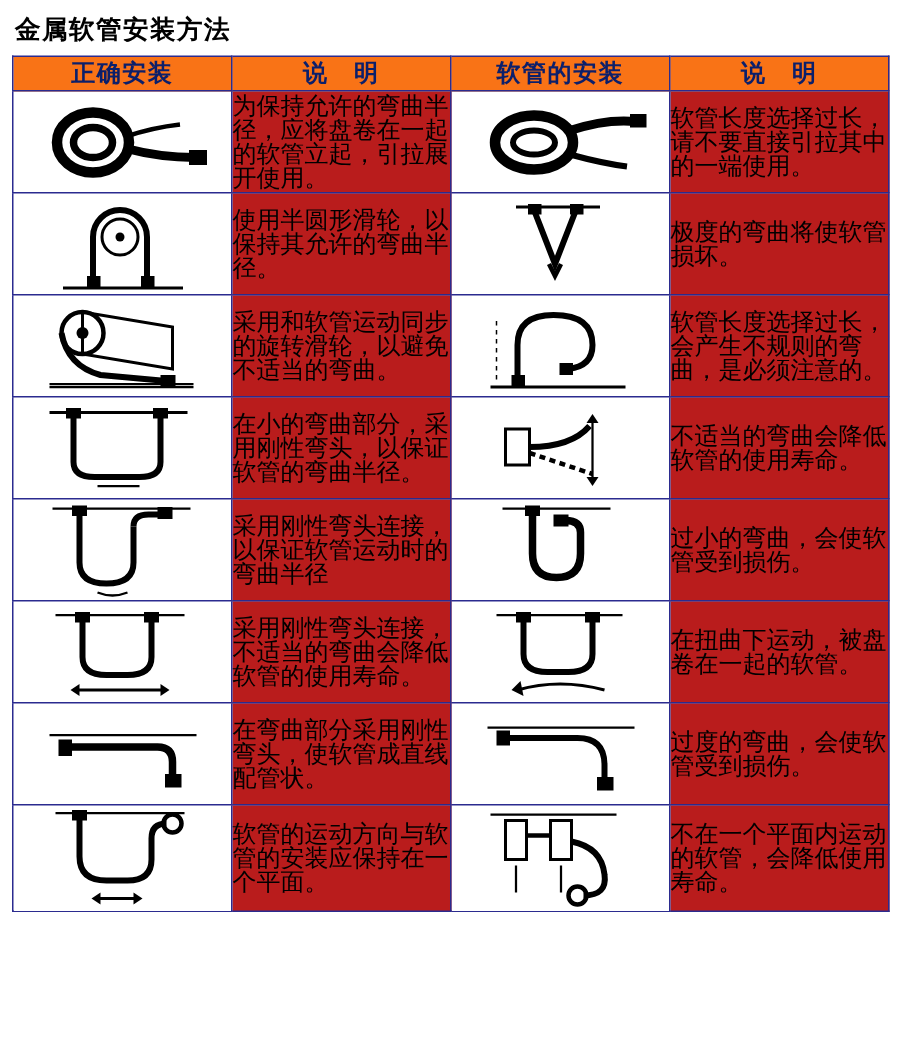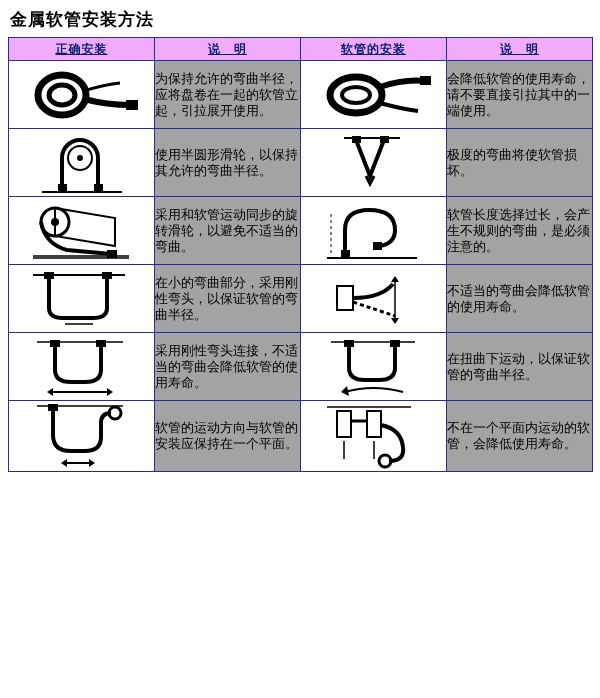--- a/index.html
+++ b/index.html
@@ -33,39 +33,38 @@
     width: 584px;
     table-layout: fixed;
     border: 1px solid #1a1a6e;
   }
   table.hose-table td, table.hose-table th {
     border: 1px solid #2b2b8f;
     padding: 0;
     vertical-align: middle;
   }
   thead th {
-    background: #f0abfc;
+    background: #f97316;
     color: #0b1f6b;
-    font-size: 12px;
+    font-size: 16px;
     font-weight: bold;
     height: 22px;
     letter-spacing: 1px;
-    text-decoration: underline;
   }
   col.c-img { width: 146px; }
   col.c-txt { width: 146px; }
   td.img-cell {
     background: #ffffff;
     text-align: center;
     height: 67px;
     position: relative;
   }
   td.txt-cell {
-    background: #a3a3a3;
-    font-size: 13px;
+    background: #b91c1c;
+    font-size: 16px;
     line-height: 16px;
     padding: 5px 7px;
     color: #000;
     text-align: left;
   }
   .fig {
     display: block;
     margin: 0 auto;
   }
 </style>
@@ -106,21 +105,21 @@
         <td class="txt-cell">为保持允许的弯曲半径，应将盘卷在一起的软管立起，引拉展开使用。</td>
         <td class="img-cell">
           <svg class="fig" width="120" height="60" viewBox="0 0 120 60">
             <ellipse cx="42" cy="30" rx="26" ry="18" fill="none" stroke="#000" stroke-width="7"></ellipse>
             <ellipse cx="42" cy="30" rx="14" ry="8" fill="none" stroke="#000" stroke-width="4"></ellipse>
             <path d="M66 22 Q 90 14 110 16" fill="none" stroke="#000" stroke-width="6"></path>
             <rect x="106" y="11" width="11" height="9" fill="#000"></rect>
             <path d="M66 38 Q 88 44 104 46" fill="none" stroke="#000" stroke-width="4"></path>
           </svg>
         </td>
-        <td class="txt-cell">会降低软管的使用寿命，请不要直接引拉其中的一端使用。</td>
+        <td class="txt-cell">软管长度选择过长，请不要直接引拉其中的一端使用。</td>
       </tr>
 
       <tr>
         <td class="img-cell">
           <svg class="fig" width="120" height="62" viewBox="0 0 120 62">
             <path d="M40 55 L40 26 A18 18 0 0 1 76 26 L76 55" fill="none" stroke="#000" stroke-width="4"></path>
             <circle cx="58" cy="26" r="12" fill="none" stroke="#000" stroke-width="2"></circle>
             <circle cx="58" cy="26" r="3" fill="#000"></circle>
             <rect x="36" y="52" width="9" height="8" fill="#000"></rect>
             <rect x="72" y="52" width="9" height="8" fill="#000"></rect>
@@ -183,20 +182,42 @@
             <path d="M42 30 Q 70 30 82 16" fill="none" stroke="#000" stroke-width="4"></path>
             <path d="M42 34 Q 66 42 84 48" fill="none" stroke="#000" stroke-width="3" stroke-dasharray="4 3"></path>
             <line x1="84" y1="10" x2="84" y2="54" stroke="#000" stroke-width="1.5"></line>
             <path d="M80 14 L84 8 L88 14" fill="#000"></path>
             <path d="M80 50 L84 56 L88 50" fill="#000"></path>
           </svg>
         </td>
         <td class="txt-cell">不适当的弯曲会降低软管的使用寿命。</td>
       </tr>
 
+      <tr>
+        <td class="img-cell">
+          <svg class="fig" width="126" height="64" viewBox="0 0 126 64">
+            <path d="M34 8 L34 40 Q 34 54 52 54 Q 70 54 70 40 L70 16" fill="none" stroke="#000" stroke-width="4"></path>
+            <path d="M70 16 Q 70 8 80 8 L90 8" fill="none" stroke="#000" stroke-width="4"></path>
+            <rect x="29" y="2" width="10" height="7" fill="#000"></rect>
+            <rect x="86" y="3" width="10" height="8" fill="#000"></rect>
+            <line x1="16" y1="4" x2="108" y2="4" stroke="#000" stroke-width="1.5"></line>
+            <path d="M46 60 Q 56 64 66 60" fill="none" stroke="#000" stroke-width="1.5"></path>
+          </svg>
+        </td>
+        <td class="txt-cell">采用刚性弯头连接，以保证软管运动时的弯曲半径</td>
+        <td class="img-cell">
+          <svg class="fig" width="126" height="64" viewBox="0 0 126 64">
+            <path d="M44 6 L44 34 Q 44 50 60 50 Q 76 50 76 34 L76 20 Q 76 12 66 12" fill="none" stroke="#000" stroke-width="5"></path>
+            <rect x="39" y="2" width="10" height="7" fill="#000"></rect>
+            <rect x="58" y="8" width="10" height="8" fill="#000"></rect>
+            <line x1="24" y1="4" x2="96" y2="4" stroke="#000" stroke-width="1.5"></line>
+          </svg>
+        </td>
+        <td class="txt-cell">过小的弯曲，会使软管受到损伤。</td>
+      </tr>
 
       <tr>
         <td class="img-cell">
           <svg class="fig" width="126" height="62" viewBox="0 0 126 62">
             <path d="M36 10 L36 34 Q 36 46 52 46 L66 46 Q 82 46 82 34 L82 10" fill="none" stroke="#000" stroke-width="4"></path>
             <rect x="31" y="4" width="10" height="7" fill="#000"></rect>
             <rect x="77" y="4" width="10" height="7" fill="#000"></rect>
             <line x1="18" y1="6" x2="104" y2="6" stroke="#000" stroke-width="1.5"></line>
             <line x1="30" y1="56" x2="92" y2="56" stroke="#000" stroke-width="2"></line>
             <path d="M34 52 L28 56 L34 60" fill="#000"></path>
@@ -207,23 +228,43 @@
         <td class="img-cell">
           <svg class="fig" width="126" height="62" viewBox="0 0 126 62">
             <path d="M38 10 L38 32 Q 38 44 54 44 L68 44 Q 84 44 84 32 L84 10" fill="none" stroke="#000" stroke-width="4"></path>
             <rect x="33" y="4" width="10" height="7" fill="#000"></rect>
             <rect x="79" y="4" width="10" height="7" fill="#000"></rect>
             <line x1="20" y1="6" x2="104" y2="6" stroke="#000" stroke-width="1.5"></line>
             <path d="M34 56 Q 62 48 92 56" fill="none" stroke="#000" stroke-width="2"></path>
             <path d="M36 50 L30 56 L38 60" fill="#000"></path>
           </svg>
         </td>
-        <td class="txt-cell">在扭曲下运动，以保证软管的弯曲半径。</td>
-      </tr>
-
+        <td class="txt-cell">在扭曲下运动，被盘卷在一起的软管。</td>
+      </tr>
+
+      <tr>
+        <td class="img-cell">
+          <svg class="fig" width="126" height="58" viewBox="0 0 126 58">
+            <path d="M26 24 L86 24 Q 96 24 96 34 L96 44" fill="none" stroke="#000" stroke-width="5"></path>
+            <rect x="20" y="19" width="9" height="11" fill="#000"></rect>
+            <rect x="91" y="42" width="11" height="9" fill="#000"></rect>
+            <line x1="14" y1="16" x2="112" y2="16" stroke="#000" stroke-width="1.5"></line>
+          </svg>
+        </td>
+        <td class="txt-cell">在弯曲部分采用刚性弯头，使软管成直线配管状。</td>
+        <td class="img-cell">
+          <svg class="fig" width="126" height="58" viewBox="0 0 126 58">
+            <path d="M26 18 L74 18 Q 92 18 92 36 L92 46" fill="none" stroke="#000" stroke-width="4"></path>
+            <rect x="20" y="13" width="9" height="10" fill="#000"></rect>
+            <rect x="87" y="44" width="11" height="9" fill="#000"></rect>
+            <line x1="14" y1="11" x2="112" y2="11" stroke="#000" stroke-width="1.5"></line>
+          </svg>
+        </td>
+        <td class="txt-cell">过度的弯曲，会使软管受到损伤。</td>
+      </tr>
 
 
       <tr>
         <td class="img-cell">
           <svg class="fig" width="126" height="70" viewBox="0 0 126 70">
             <path d="M34 8 L34 34 Q 34 50 52 50 L66 50 Q 82 50 82 36 L82 22 Q 82 12 92 12" fill="none" stroke="#000" stroke-width="4"></path>
             <rect x="29" y="3" width="10" height="7" fill="#000"></rect>
             <circle cx="96" cy="12" r="6" fill="none" stroke="#000" stroke-width="3"></circle>
             <line x1="18" y1="5" x2="104" y2="5" stroke="#000" stroke-width="1.5"></line>
             <path d="M44 62 L74 62" stroke="#000" stroke-width="2"></path>

